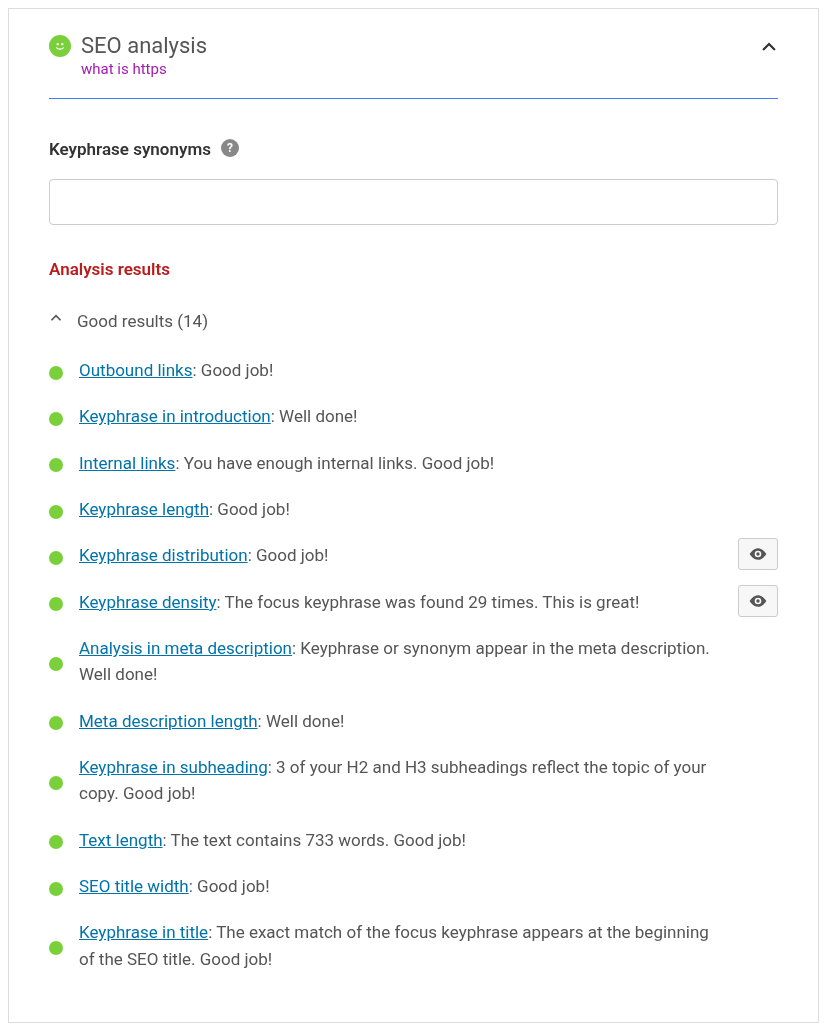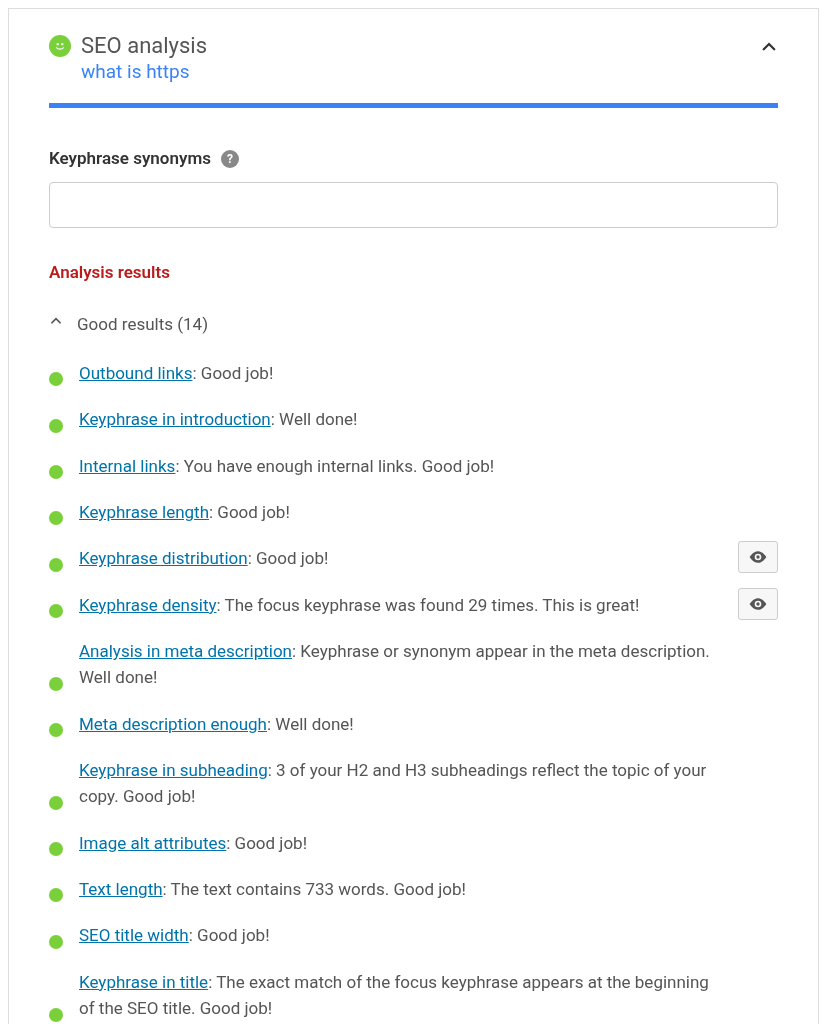--- a/index.html
+++ b/index.html
@@ -13,21 +13,21 @@
       border: 1px solid #ddd;
       padding: 0;
     }
     .inner {
       padding: 0 40px 30px 40px;
     }
     .header {
       display: flex;
       align-items: flex-start;
       padding: 24px 0 20px 0;
-      border-bottom: 5px solid #3b82f6;
+      border-bottom: 1px solid #3b82f6;
       margin-bottom: 40px;
       position: relative;
     }
     .header-icon {
       width: 22px;
       height: 22px;
       border-radius: 50%;
       background: #7ad03a;
       display: flex;
       align-items: center;
@@ -37,37 +37,37 @@
       flex-shrink: 0;
     }
     .header-icon svg { width: 14px; height: 14px; }
     .header-text { flex: 1; }
     .header-title {
       font-size: 22px;
       font-weight: 400;
       color: #555;
     }
     .header-sub {
-      font-size: 19px;
-      color: #3b82f6;
+      font-size: 15px;
+      color: #a21caf;
       margin-top: 2px;
     }
     .header-chevron {
       position: absolute;
       right: 0;
       top: 28px;
       font-size: 20px;
       font-weight: bold;
       color: #333;
       cursor: pointer;
     }
     .label-row {
       display: flex;
-      align-items: flex-end;
-      margin-bottom: 14px;
+      align-items: flex-start;
+      margin-bottom: 20px;
     }
     .label-text {
       font-weight: 600;
       font-size: 17px;
       color: #333;
     }
     .help-icon {
       width: 18px;
       height: 18px;
       border-radius: 50%;
@@ -109,21 +109,21 @@
     }
     .collapse-label {
       font-size: 17px;
       color: #555;
     }
     .results-list {
       list-style: none;
     }
     .result-item {
       display: flex;
-      align-items: flex-end;
+      align-items: center;
       margin-bottom: 20px;
       position: relative;
     }
     .bullet {
       width: 14px;
       height: 14px;
       border-radius: 50%;
       background: #7ad03a;
       margin-right: 16px;
       margin-top: 5px;
@@ -239,29 +239,25 @@
               <circle cx="12" cy="12" r="2"></circle>
             </svg>
           </button>
         </li>
         <li class="result-item">
           <span class="bullet"></span>
           <div class="result-text"><a class="result-link">Analysis in meta description</a><span>: Keyphrase or synonym appear in the meta description. Well done!</span></div>
         </li>
         <li class="result-item">
           <span class="bullet"></span>
-          <div class="result-text"><a class="result-link">Meta description enough</a><span>: Well done!</span></div>
+          <div class="result-text"><a class="result-link">Meta description length</a><span>: Well done!</span></div>
         </li>
         <li class="result-item">
           <span class="bullet"></span>
           <div class="result-text"><a class="result-link">Keyphrase in subheading</a><span>: 3 of your H2 and H3 subheadings reflect the topic of your copy. Good job!</span></div>
-        </li>
-        <li class="result-item">
-          <span class="bullet"></span>
-          <div class="result-text"><a class="result-link">Image alt attributes</a><span>: Good job!</span></div>
         </li>
         <li class="result-item">
           <span class="bullet"></span>
           <div class="result-text"><a class="result-link">Text length</a><span>: The text contains 733 words. Good job!</span></div>
         </li>
         <li class="result-item">
           <span class="bullet"></span>
           <div class="result-text"><a class="result-link">SEO title width</a><span>: Good job!</span></div>
         </li>
         <li class="result-item">

